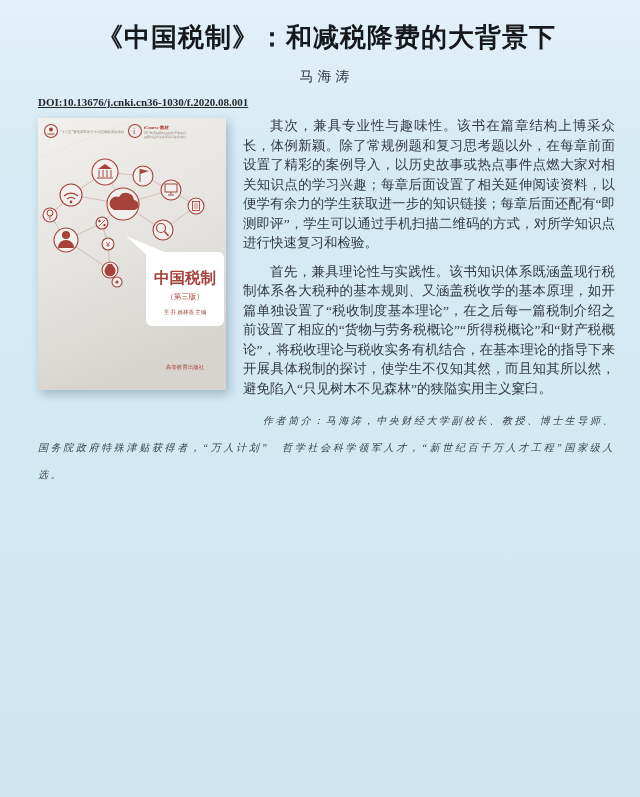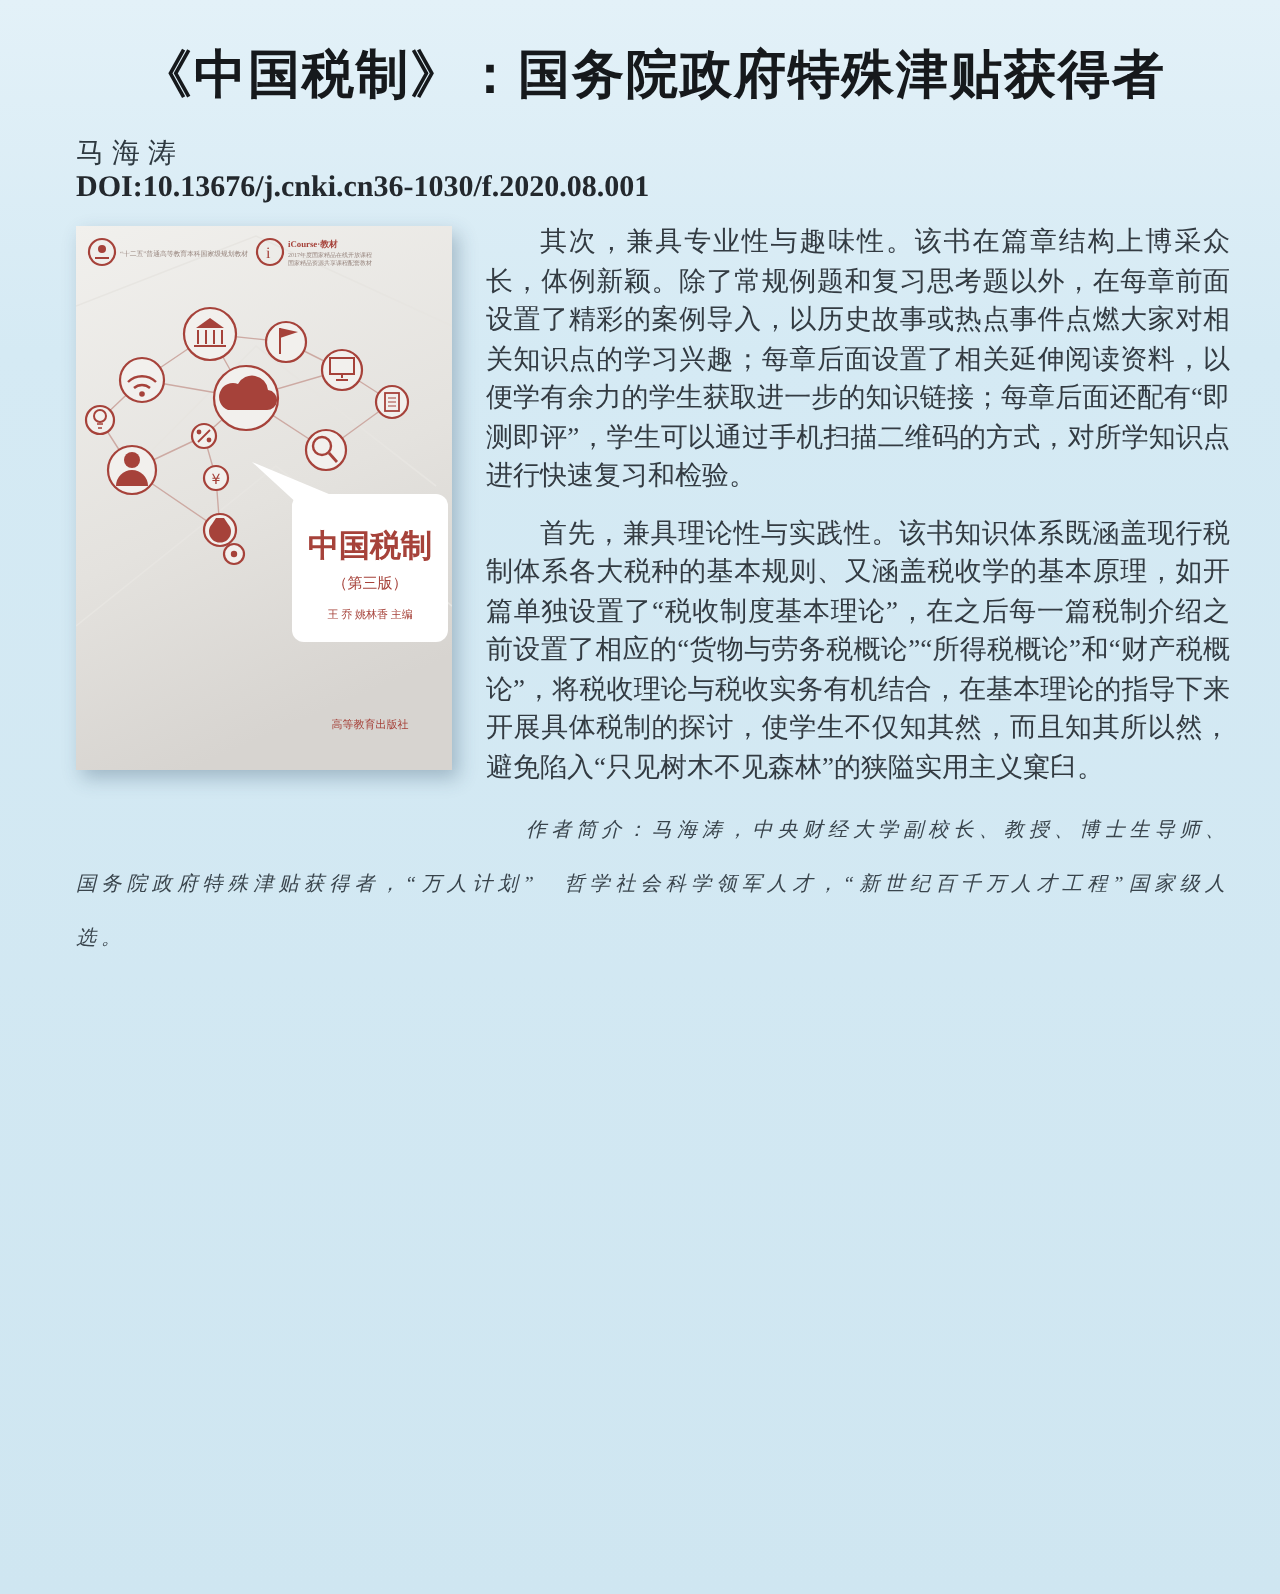--- a/index.html
+++ b/index.html
@@ -16,29 +16,31 @@
     margin:20px 0 0 0;
     text-align:center;
     font-family:"Liberation Sans","DejaVu Sans",sans-serif;
     font-weight:bold;
     font-size:26px;
     letter-spacing:1px;
     color:#16191c;
   }
   .author{
     margin-top:13px;
-    text-align:left;
+    text-align:center;
     font-size:14px;
     letter-spacing:4px;
     color:#2f3a41;
   }
   .doi{
+    margin-top:10px;
     font-weight:600;
-    font-size:15px;
+    font-size:11px;
     color:#23282d;
+    text-decoration:underline;
   }
   .body-flow{
     margin-top:8px;
     font-size:13.5px;
     line-height:19.5px;
     text-align:justify;
   }
   .body-flow p{margin:0 0 9px 0;text-indent:2em;}
   .book-figure{
     float:left;
@@ -55,21 +57,21 @@
     color:#39444c;
     margin-top:4px !important;
   }
 </style>
 </head>
 <body>
 
 <div class="page">
   <div class="content">
 
-    <h1 class="title">《中国税制》：国务院政府特殊津贴获得者</h1>
+    <h1 class="title">《中国税制》：和减税降费的大背景下</h1>
     <div class="author">马海涛</div>
     <div class="doi">DOI:10.13676/j.cnki.cn36-1030/f.2020.08.001</div>
 
     <div class="body-flow">
 
       <div class="book-figure">
         <svg width="188" height="272" viewBox="0 0 188 272" xmlns="http://www.w3.org/2000/svg">
           <defs>
             <linearGradient id="coverGrad" x1="0" y1="0" x2="0.3" y2="1">
               <stop offset="0" stop-color="#f1f0ed"></stop>

